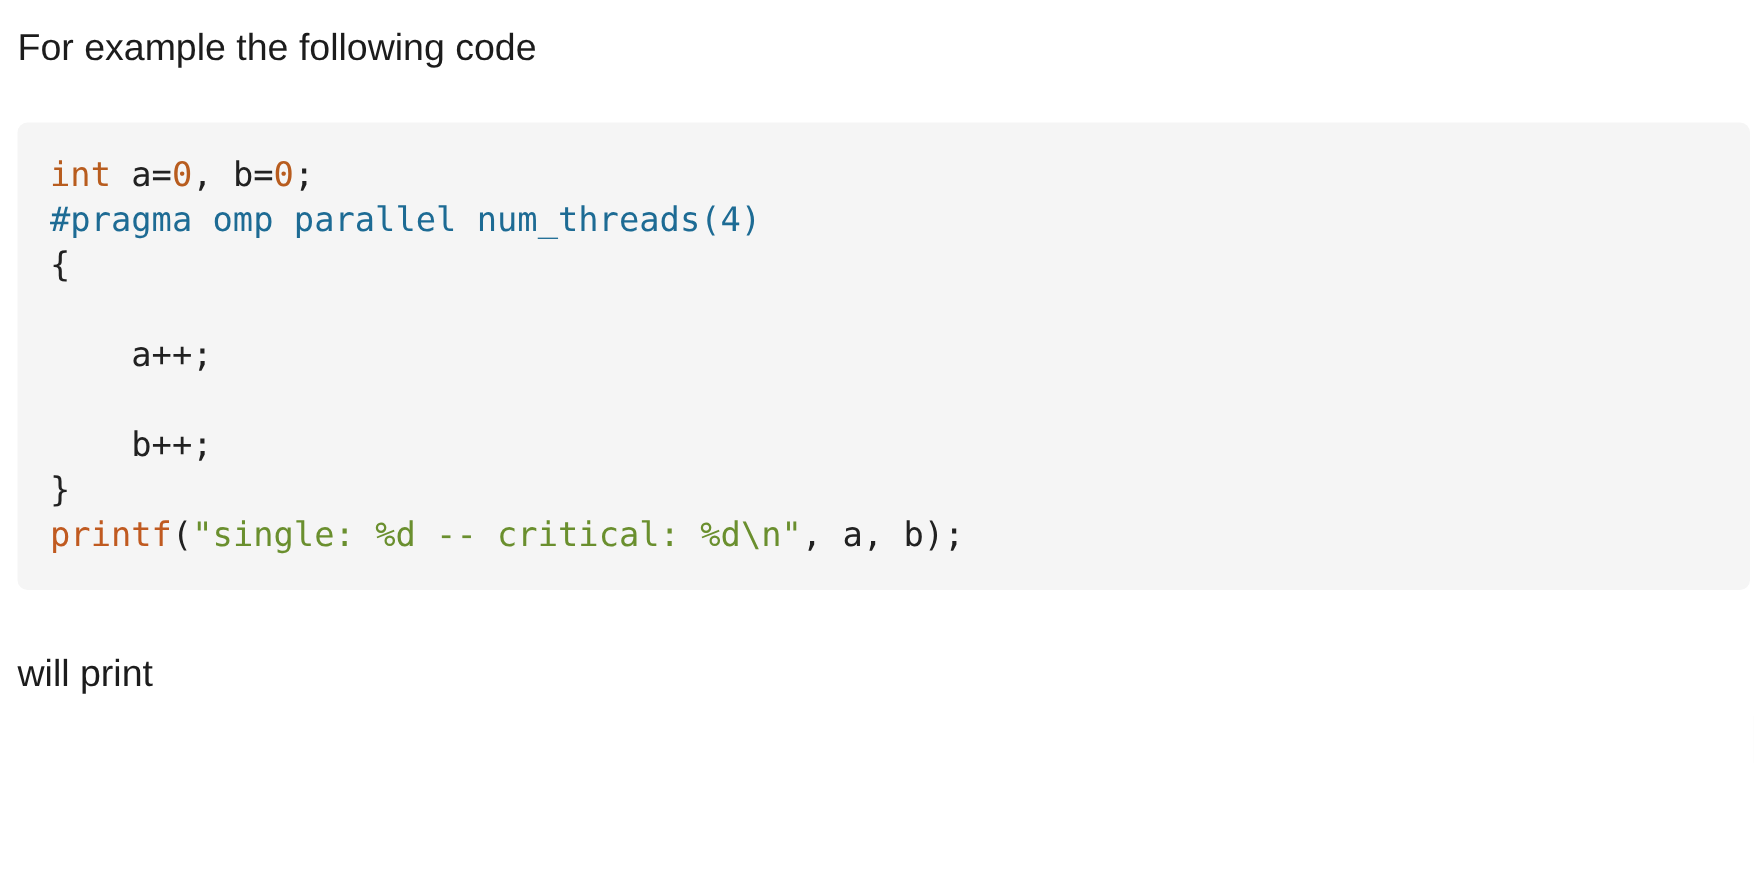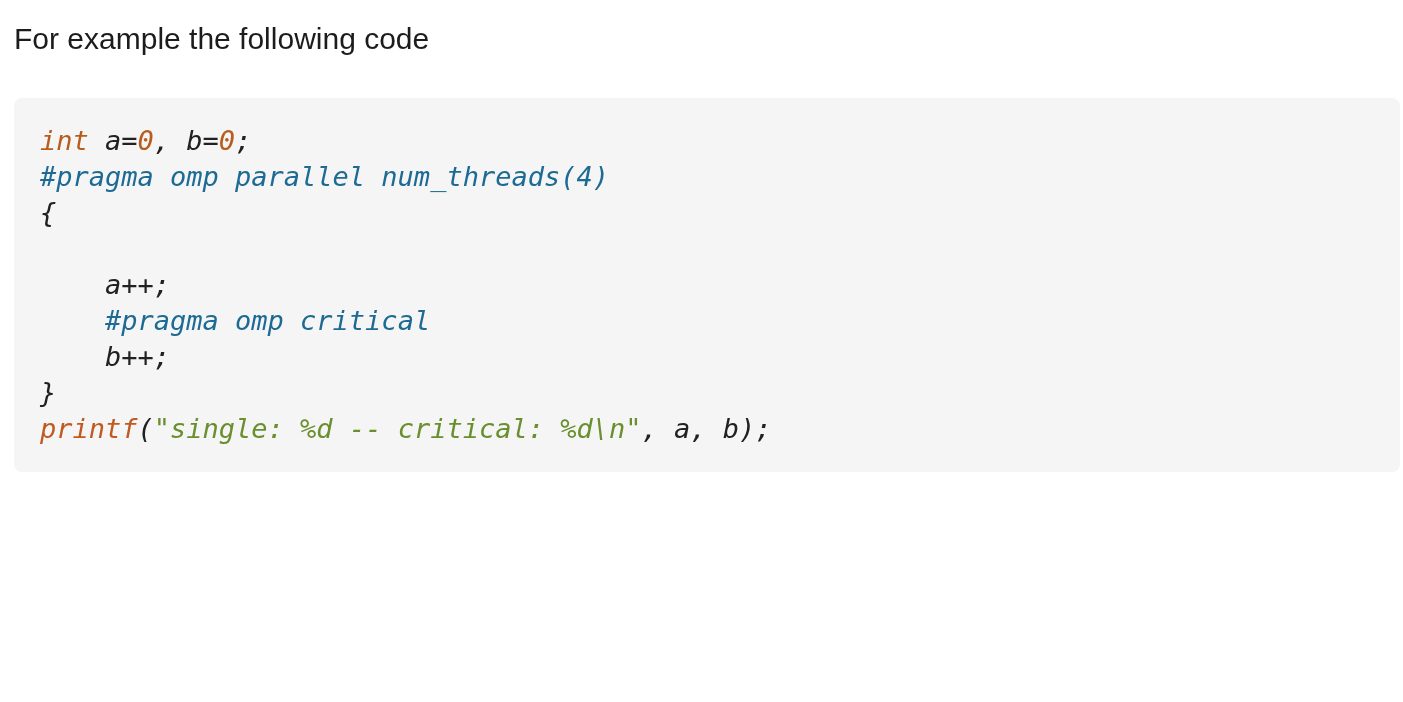--- a/index.html
+++ b/index.html
@@ -21,21 +21,21 @@
   .codebox {
     margin: 0 3px 0 14px;
     background: var(--c-block-bg, #f5f5f5);
     border-radius: 8px;
     padding: 25px 26px;
     font-family: "DejaVu Sans Mono", monospace;
     font-size: 27px;
     line-height: 36px;
     box-sizing: border-box;
   }
-  .codebox.source { margin-top: 37px; font-style: italic; }
+  .codebox.source { margin-top: 37px; }
   .codebox.output { margin-top: 38px; }
   .code-line { white-space: pre; }
   .tok-plain        { color: var(--c-plain, #212121); }
   .tok-type         { color: var(--c-type, #b85c1e); }
   .tok-number       { color: var(--c-number, #b85c1e); }
   .tok-preprocessor { color: var(--c-preprocessor, #1d6b94); }
   .tok-function     { color: var(--c-function, #c05a20); margin-top: 24px; }
   .tok-string       { color: var(--c-string, #6a8f2e); }
 </style>
 </head>
@@ -44,21 +44,22 @@
 <div class="page">
 
   <p class="prose intro">For example the following code</p>
 
   <div class="codebox source">
       <div class="code-line"><span class="tok-type">int</span><span class="tok-plain"> a=</span><span class="tok-number">0</span><span class="tok-plain">, b=</span><span class="tok-number">0</span><span class="tok-plain">;</span></div>
       <div class="code-line"><span class="tok-preprocessor">#pragma omp parallel num_threads(4)</span></div>
       <div class="code-line"><span class="tok-plain">{</span></div>
       <div class="code-line"><span class="tok-plain">    </span></div>
       <div class="code-line"><span class="tok-plain">    a++;</span></div>
-      <div class="code-line"><span class="tok-plain">    </span><span class="tok-preprocessor">#pragma omp critical</span></div>
+      <div class="code-line"><span class="tok-plain">    </span></div>
       <div class="code-line"><span class="tok-plain">    b++;</span></div>
       <div class="code-line"><span class="tok-plain">}</span></div>
       <div class="code-line"><span class="tok-function">printf</span><span class="tok-plain">(</span><span class="tok-string">"single: %d -- critical: %d\n"</span><span class="tok-plain">, a, b);</span></div>
     </div>
 
+  <p class="prose will-print">will print</p>
 
 
 </div>
 
 </body></html>

